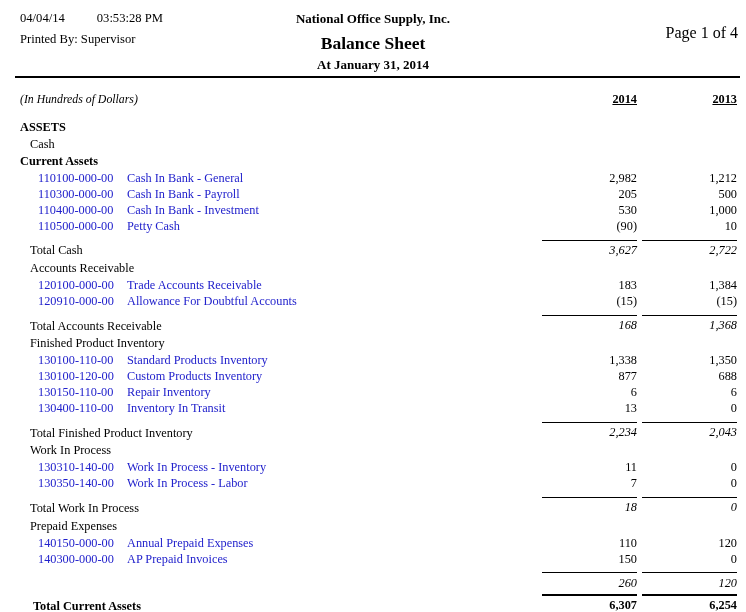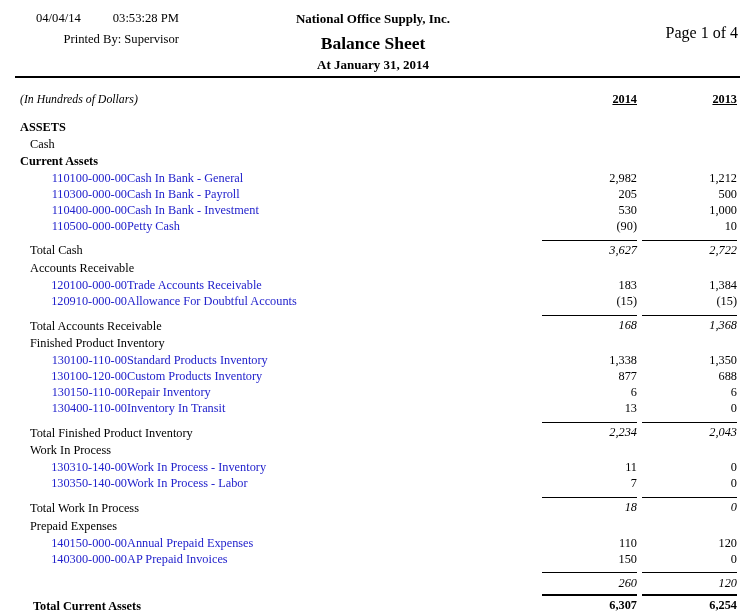--- a/index.html
+++ b/index.html
@@ -3,42 +3,42 @@
 <meta charset="utf-8">
 <style>
   * { margin:0; padding:0; box-sizing:border-box; }
   html,body { background:#ffffff; }
   body {
     width:746px; height:612px; overflow:hidden; position:relative;
     font-family:"Liberation Serif", serif; color:#000; font-size:12.3px;
   }
   
   .hdr { position:relative; height:93px; }
-  .hdr-left { position:absolute; left:36px; top:11px; font-size:12.6px;text-align:right; }
+  .hdr-left { position:absolute; left:20px; top:11px; font-size:12.6px; }
   .hdr-left .time { margin-left:32px; }
   .hdr-left .printedby { margin-top:6px; }
   .hdr-center { position:absolute; left:0; right:0; top:11px; text-align:center; }
   .company { font-size:13px; font-weight:bold; }
   .report-title { font-size:17.5px; font-weight:bold; margin-top:6px; }
   .report-subtitle { font-size:13px; font-weight:bold; margin-top:3px; }
   .hdr-right { position:absolute; right:8px; top:24px; font-size:16px; }
   .hdr-rule { position:absolute; left:15px; right:6px; top:76px; height:1.5px; background:#000; }
   
   .row { display:flex; align-items:flex-start; padding-right:9px; line-height:1.12; }
   .flex1 { flex:1; }
   .v { width:95px; text-align:right; flex:none; }
   .gap { width:5px; flex:none; }
   .colheader { padding-left:20px; height:15px; margin-bottom:13px; }
   .units-note { font-style:italic; font-size:11.8px; }
   .yearhead { font-weight:bold; text-decoration:underline; }
   .section { padding-left:20px; height:17px; font-weight:bold; }
   .group { padding-left:30px; height:17px; }
   .account { padding-left:38px; height:16px; }
   .account .num { width:89px; flex:none; }
-  .account .num, .account .name { color:var(--link-blue); cursor:pointer;text-align:right; }
+  .account .num, .account .name { color:var(--link-blue); cursor:pointer; }
   .total { padding-left:30px; margin-top:3.5px; margin-bottom:4px; }
   .total .v { border-top:1.4px solid #000; padding-top:3.5px;font-style:italic; }
   .total .lbl { padding-top:4.9px; }
   .grand { padding-left:20px; font-weight:bold; margin-top:4px; }
   .grand .v { border-top:2.2px solid #000; padding-top:3px; }
   .grand .lbl { padding-top:5.2px;margin-left:13px; }
 </style>
 </head>
 <body>
 

